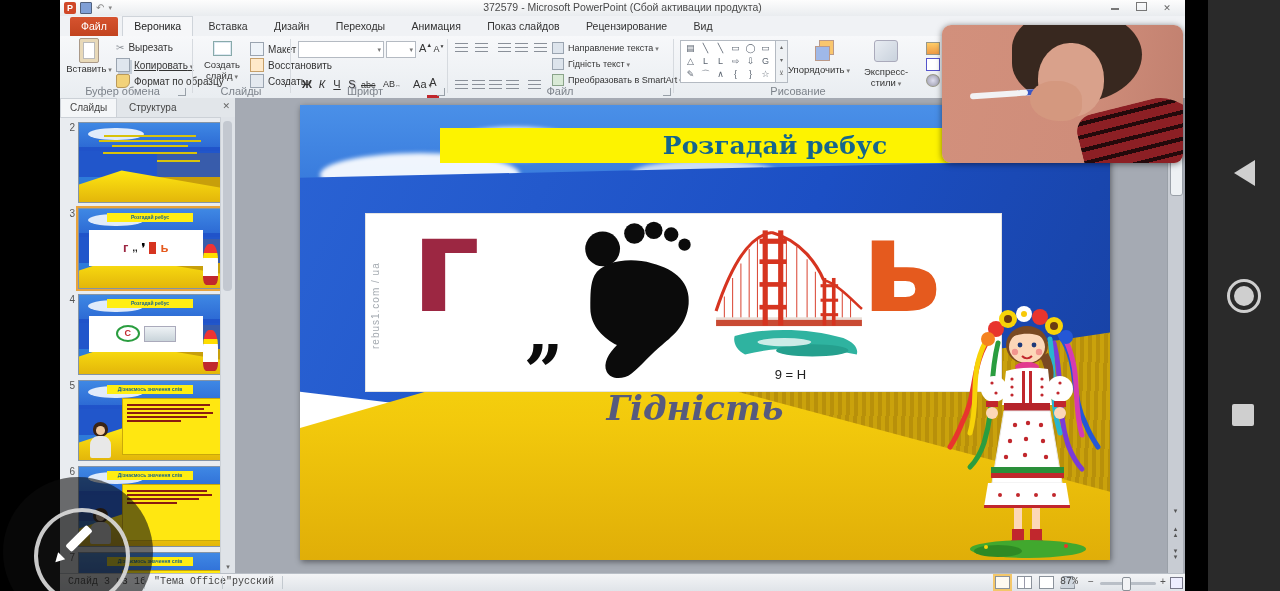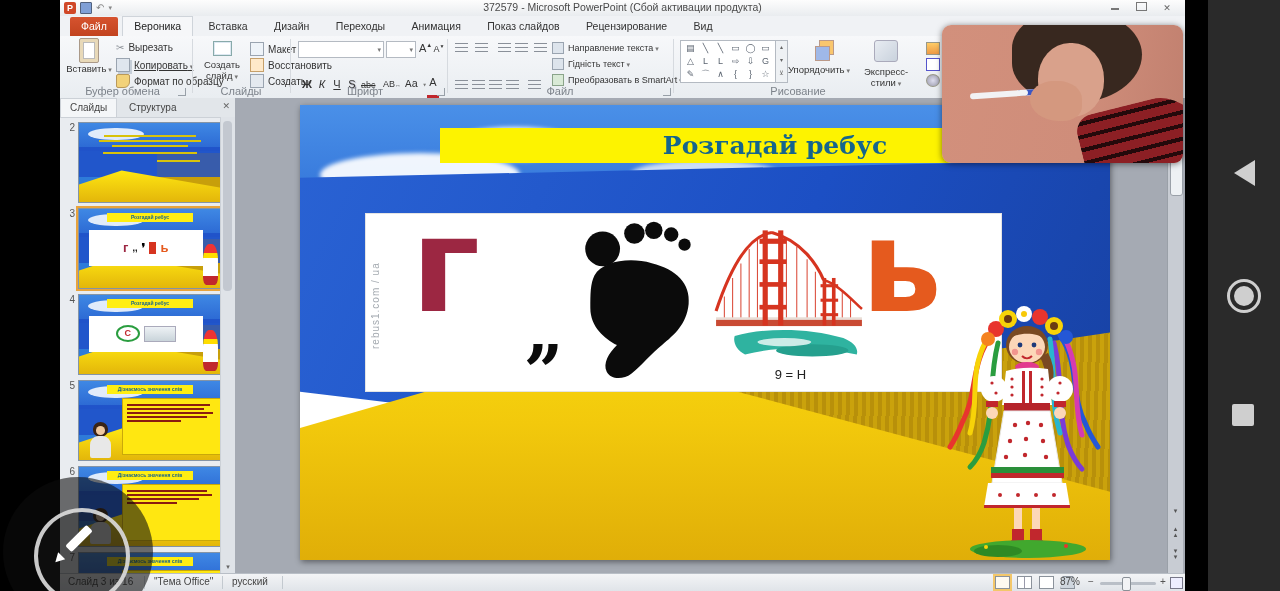--- a/index.html
+++ b/index.html
@@ -111,21 +111,21 @@
   .rebus-eq{left:352px;top:153px;width:145px;text-align:center;font-size:13px;color:#222;}
   .rebus-b{left:495px;top:-22px;font-family:"DejaVu Sans",sans-serif;font-weight:bold;font-size:128px;color:#e55a1e;}
   #watermark{left:240px;top:283px;width:310px;text-align:center;font-family:"DejaVu Serif",serif;
     font-style:italic;font-weight:bold;font-size:34px;color:#2b3b9e;opacity:.78;}
   .ed-scroll{left:932px;top:0;width:15px;height:475px;background:#c8ccd3;border-left:1px solid #9aa0a8;}
   .ed-thumb{left:2px;top:16px;width:11px;height:80px;background:#eef1f4;border:1px solid #9aa0a8;border-radius:3px;}
   .ed-arrow{width:15px;text-align:center;font-size:7px;color:#555;line-height:10px;}
   
   #statusbar{left:0;top:573px;width:1125px;height:18px;background:linear-gradient(#f3f4f6,#dfe3e8);
     border-top:1px solid #b8bec6;font-size:10px;color:#444;}
-  .sb-item{top:2px;white-space:nowrap;}
+  .sb-item{top:2px;white-space:nowrap;font-family:Liberation Mono, monospace;}
   .sb-sep{top:2px;width:1px;height:13px;background:#c3c9cf;}
   .view-ic{display:inline-block;width:13px;height:11px;border:1px solid #8b929b;background:#fff;margin:0 2px;vertical-align:middle;}
   .view-ic.sel{outline:2px solid #f3c76a;background:#fefaf0;}
   .view-ic.sorter{background:linear-gradient(90deg,#fff 45%,#99a 45% 55%,#fff 55%),linear-gradient(#fff 45%,#99a 45% 55%,#fff 55%);}
   .view-ic.show{clip-path:polygon(15% 0,85% 0,100% 100%,0 100%);background:#cfd6de;}
   .zoom-track{top:8px;width:56px;height:3px;background:#b9bfc7;border-radius:2px;}
   .zoom-thumb{top:-5px;left:22px;width:7px;height:12px;background:#f2f3f5;border:1px solid #8a9097;border-radius:2px;}
   .zoom-btn{top:2px;font-size:10px;color:#555;width:10px;text-align:center;}
   .fit-ic{top:3px;width:11px;height:10px;border:1px solid #778;background:#eef;}
   
@@ -233,21 +233,21 @@
         <span style="float:right;font-size:7px;color:#777;line-height:15px;margin-right:2px;">▾</span>
       </div>
     <span class="fontbtn abs" style="left:358px;top:6px;"><span>А</span><sup style="font-size:6px;">▲</sup></span>
     <span class="fontbtn abs" style="left:372px;top:7px;font-size:9px;"><span>А</span><sup style="font-size:5px;">▼</sup></span>
     <span class="fontbtn abs" style="left:240px;top:42px;font-weight:bold;">Ж</span>
     <span class="fontbtn abs" style="left:255px;top:42px;font-style:italic;">К</span>
     <span class="fontbtn abs" style="left:270px;top:42px;text-decoration:underline;">Ч</span>
     <span class="fontbtn abs" style="left:285px;top:42px;text-shadow:1px 1px 1px #99a;">S</span>
     <span class="fontbtn abs" style="left:300px;top:44px;font-size:9px;text-decoration:line-through;">abc</span>
     <span class="fontbtn abs" style="left:322px;top:43px;font-size:9px;"><span>АВ</span><span style="font-size:6px;">↔</span></span>
-    <span class="fontbtn abs has-caret" style="left:344px;top:42px;font-family:Liberation Mono, monospace;">Аа</span>
+    <span class="fontbtn abs has-caret" style="left:352px;top:42px;">Аа</span>
     <span class="fontbtn abs" style="left:366px;top:40px;"><span>А</span><br><span class="colorbar"></span></span>
     <div class="glabel abs" style="left:230px;width:150px;">Шрифт</div>
     <div class="launcher abs" style="left:377px;"></div>
     <div class="gsep abs" style="left:387px;"></div>
 
     <span class="abs miniline-icon" style="left:395px;top:7px;"></span>
     <span class="abs miniline-icon" style="left:415px;top:7px;"></span>
     <span class="abs miniline-icon" style="left:438px;top:7px;"></span>
     <span class="abs miniline-icon" style="left:455px;top:7px;"></span>
     <span class="abs miniline-icon" style="left:474px;top:7px;"></span>
@@ -513,20 +513,21 @@
               <rect x="114" y="52" width="3.5" height="46"></rect>
             <rect x="103" y="58" width="17" height="3"></rect>
               <rect x="103" y="72" width="17" height="3"></rect>
               <rect x="103" y="86" width="17" height="3"></rect>
           </g>
         </svg>
         <div class="rebus-eq abs">9 = Н</div>
         <span class="rebus-b abs">ь</span>
       </div>
 
+      <div id="watermark" class="abs">Гідність</div>
 
       <svg class="abs" style="left:640px;top:178px;" width="172" height="277" viewBox="0 0 172 277">
         <g stroke-width="5" fill="none" stroke-linecap="round">
           <path d="M52,52 C30,80 38,110 22,140 C18,150 14,158 10,164" stroke="#e8352e"></path>
           <path d="M46,58 C28,92 40,118 30,150" stroke="#f7d308"></path>
           <path d="M58,60 C48,100 56,120 44,160 C40,172 36,178 30,184" stroke="#2a9d3f"></path>
           <path d="M120,52 C140,82 130,112 146,142 C150,152 154,158 158,164" stroke="#2457d6"></path>
           <path d="M126,58 C142,92 132,120 142,152" stroke="#d63bb0"></path>
           <path d="M114,60 C124,100 116,124 128,162 C132,172 136,180 142,186" stroke="#7a3bd6"></path>
           <path d="M110,56 C116,96 110,118 120,150" stroke="#29b6cf"></path>

